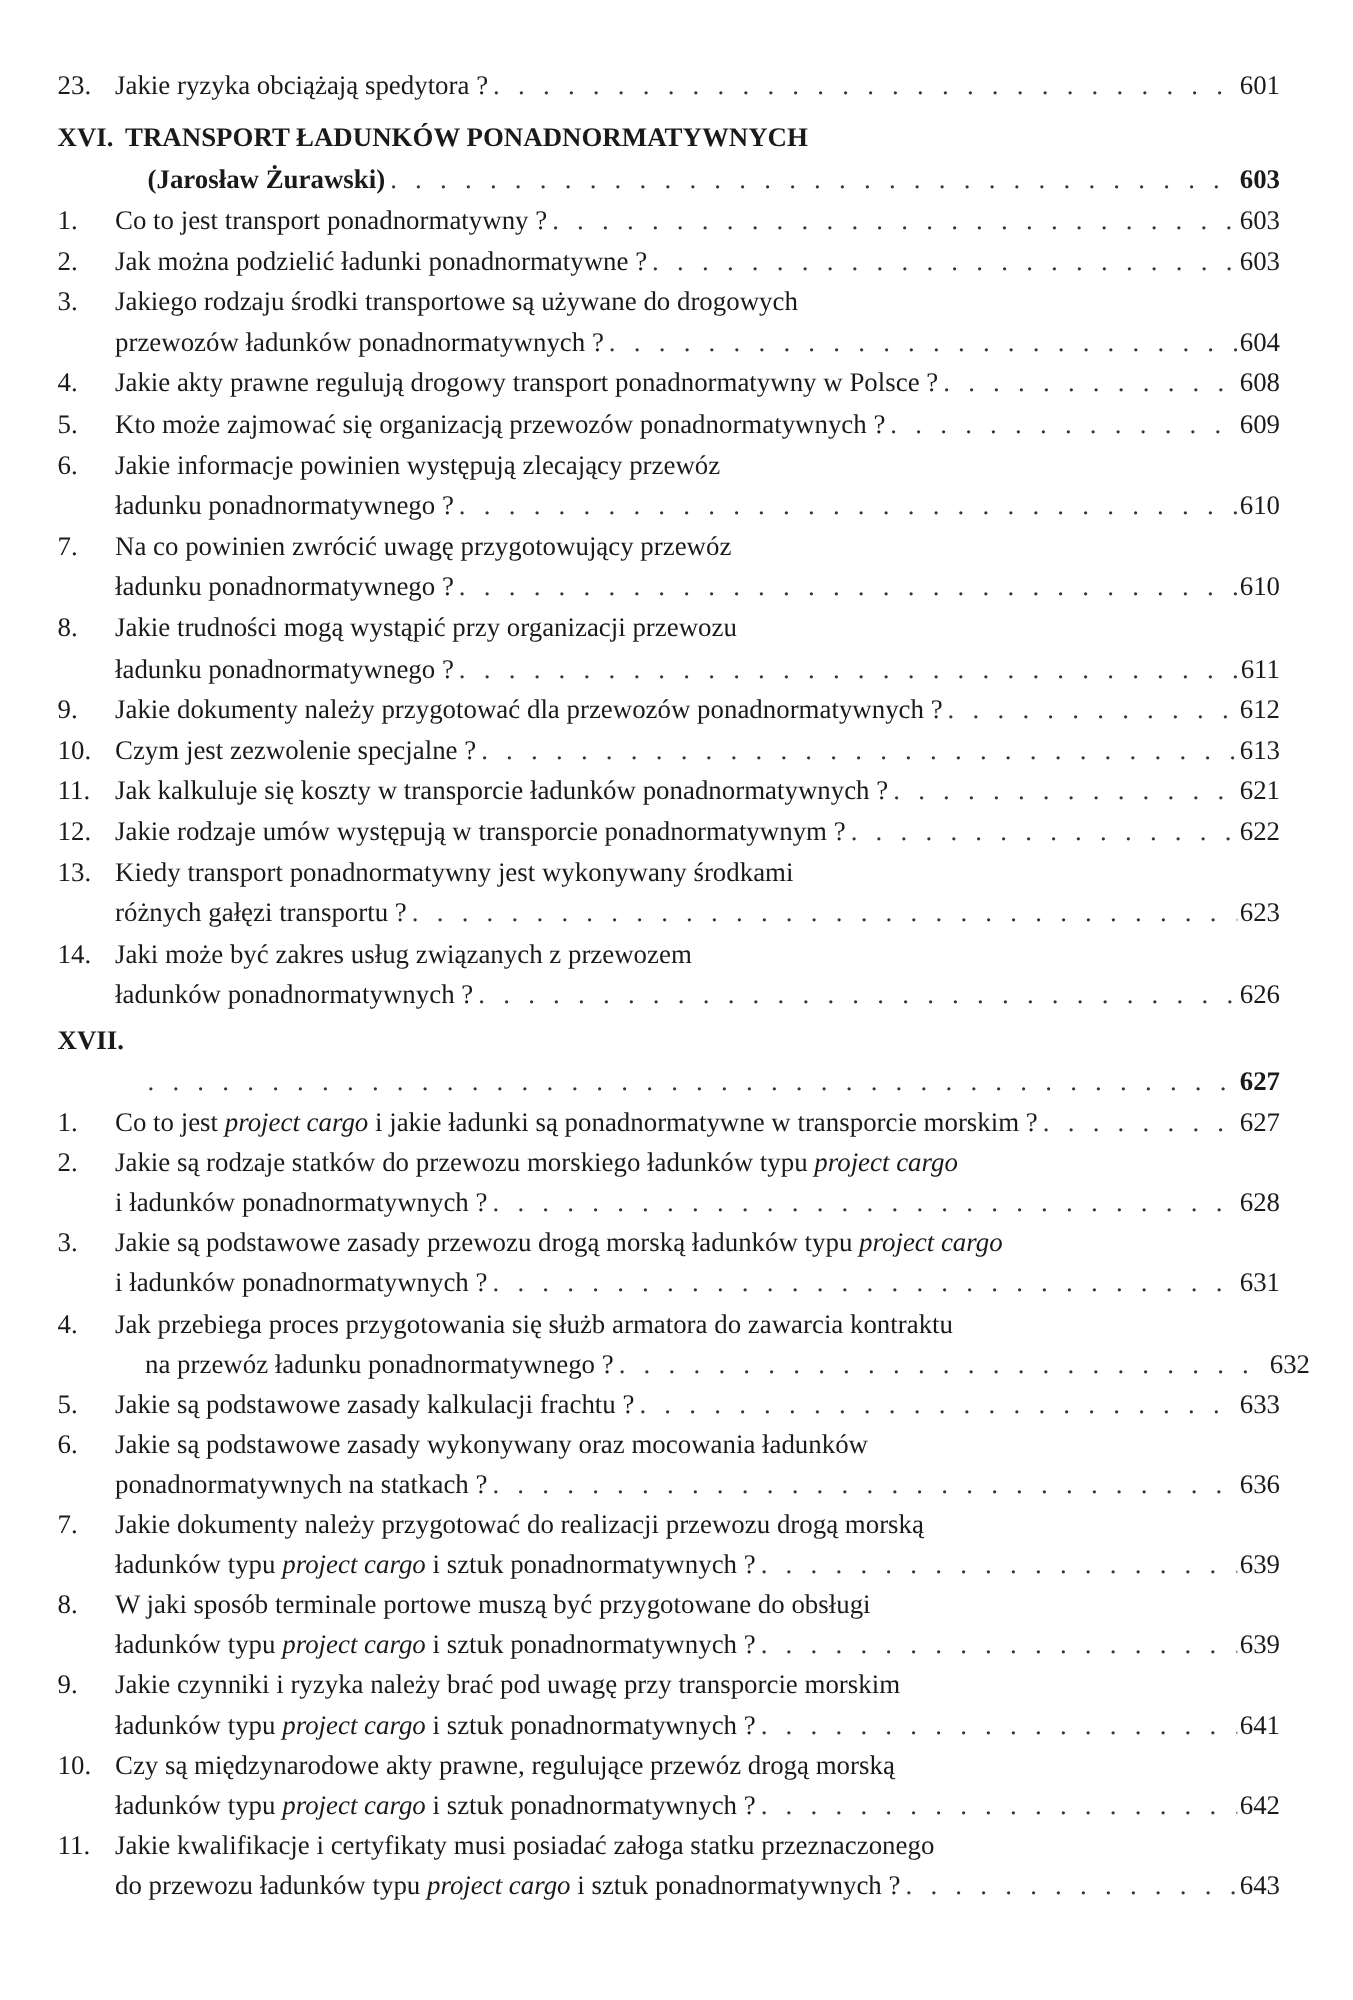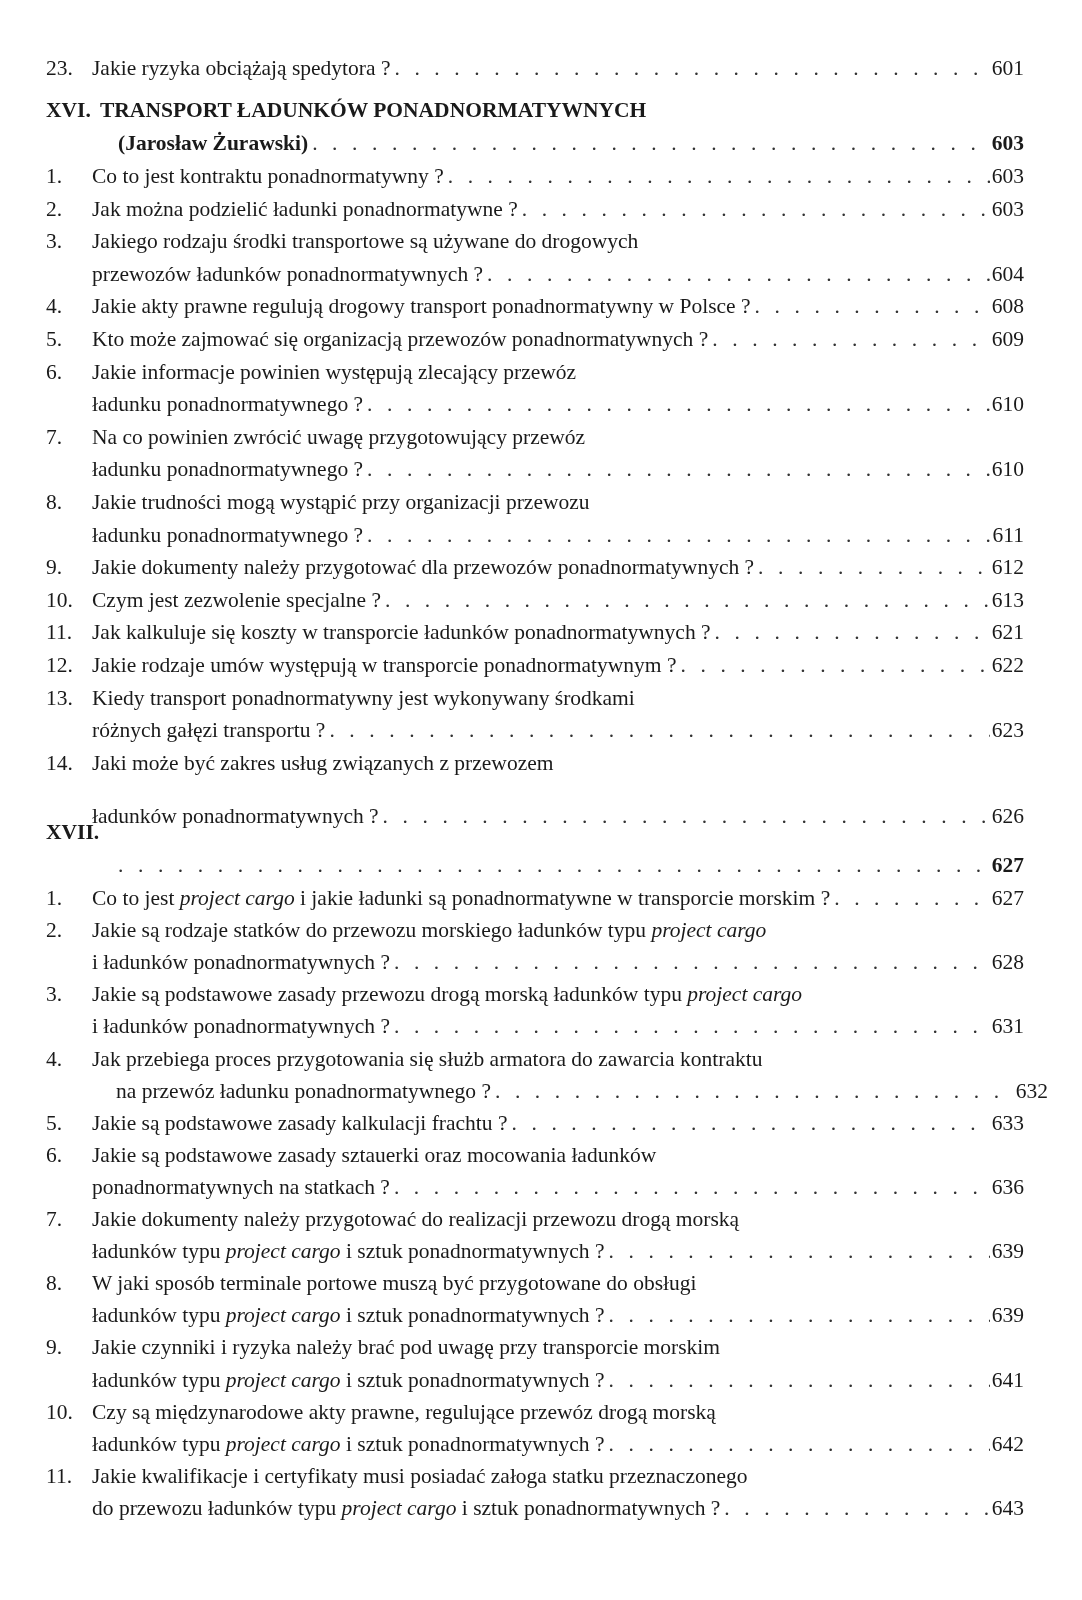--- a/index.html
+++ b/index.html
@@ -48,21 +48,21 @@
       <span class="t">(Jarosław Żurawski)</span>
       <span class="leader" style="font-weight:normal">. . . . . . . . . . . . . . . . . . . . . . . . . . . . . . . . . . . . . . . . . . . . . . . . . . . . . . . . . . . . . . . . . . . . . .</span>
     </span>
     <span class="page-no">603</span>
   </div>
 
   <div id="xvi-items">
       <div class="line" style="top: 160px;">
         <span class="num">1.</span>
         <span class="text">
-          <span class="t">Co to jest kontraktu ponadnormatywny ?</span>
+          <span class="t">Co to jest transport ponadnormatywny ?</span>
           <span class="leader">. . . . . . . . . . . . . . . . . . . . . . . . . . . . . . . . . . . . . . . . . . . . . . . . . . . . . . . . . . . . . . . . . . . . . .</span>
         </span>
         <span class="page-no">603</span>
       </div>
       <div class="line" style="top: 192.6px;">
         <span class="num">2.</span>
         <span class="text">
           <span class="t">Jak można podzielić ładunki ponadnormatywne ?</span>
           <span class="leader">. . . . . . . . . . . . . . . . . . . . . . . . . . . . . . . . . . . . . . . . . . . . . . . . . . . . . . . . . . . . . . . . . . . . . .</span>
         </span>
@@ -180,21 +180,21 @@
           <span class="leader">. . . . . . . . . . . . . . . . . . . . . . . . . . . . . . . . . . . . . . . . . . . . . . . . . . . . . . . . . . . . . . . . . . . . . .</span>
         </span>
         <span class="page-no">623</span>
       </div>
       <div class="line" style="top: 746.8px;">
         <span class="num">14.</span>
         <span class="text">
           <span class="t">Jaki może być zakres usług związanych z przewozem</span>
         </span>
       </div>
-      <div class="line" style="top: 779.4px; margin-top: 21px;">
+      <div class="line" style="top: 779.4px;">
         <span class="text">
           <span class="t">ładunków ponadnormatywnych ?</span>
           <span class="leader">. . . . . . . . . . . . . . . . . . . . . . . . . . . . . . . . . . . . . . . . . . . . . . . . . . . . . . . . . . . . . . . . . . . . . .</span>
         </span>
         <span class="page-no">626</span>
       </div>
     </div>
 
   <div class="line bold" style="top:816px">
     <span class="num">XVII.</span>
@@ -258,21 +258,21 @@
         <span class="num">5.</span>
         <span class="text">
           <span class="t">Jakie są podstawowe zasady kalkulacji frachtu ?</span>
           <span class="leader">. . . . . . . . . . . . . . . . . . . . . . . . . . . . . . . . . . . . . . . . . . . . . . . . . . . . . . . . . . . . . . . . . . . . . .</span>
         </span>
         <span class="page-no">633</span>
       </div>
       <div class="line" style="top: 1138.8px;">
         <span class="num">6.</span>
         <span class="text">
-          <span class="t">Jakie są podstawowe zasady sztauerki oraz mocowania ładunków</span>
+          <span class="t">Jakie są podstawowe zasady wykonywany oraz mocowania ładunków</span>
         </span>
       </div>
       <div class="line" style="top: 1170.9px;">
         <span class="text">
           <span class="t">ponadnormatywnych na statkach ?</span>
           <span class="leader">. . . . . . . . . . . . . . . . . . . . . . . . . . . . . . . . . . . . . . . . . . . . . . . . . . . . . . . . . . . . . . . . . . . . . .</span>
         </span>
         <span class="page-no">636</span>
       </div>
       <div class="line" style="top: 1203px;">

